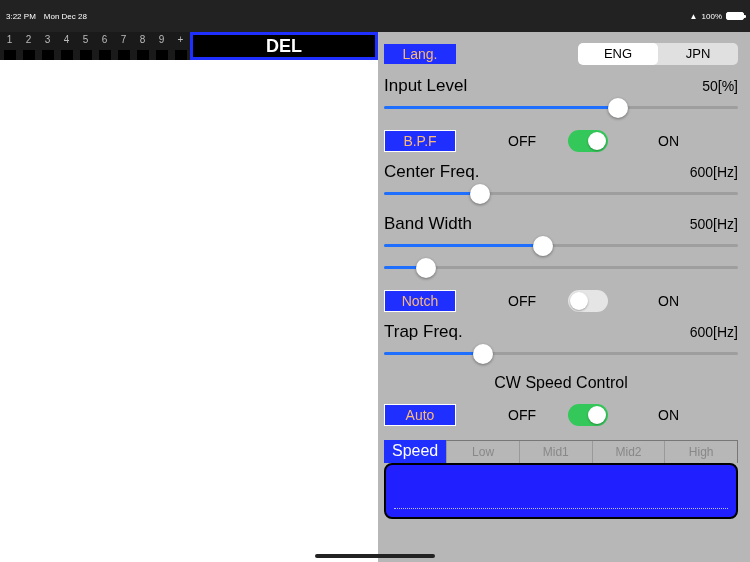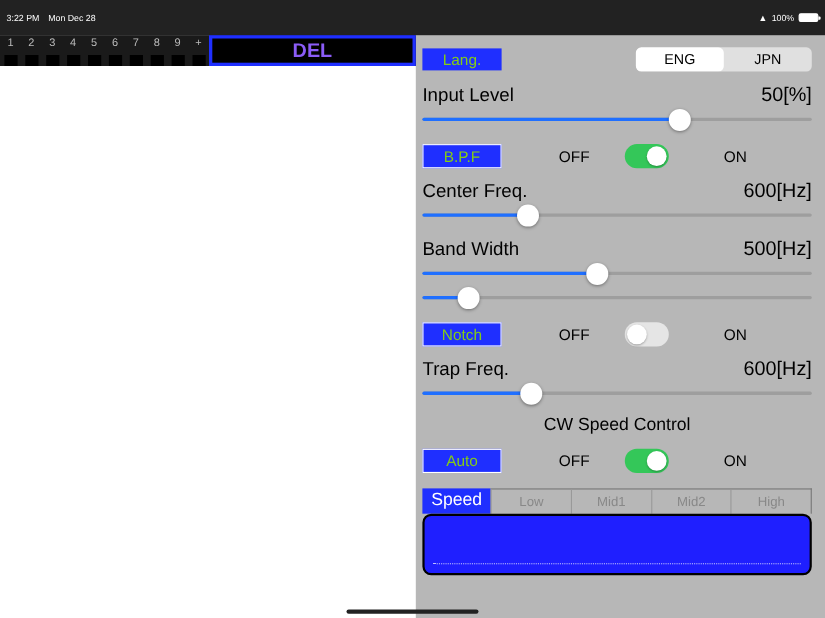--- a/index.html
+++ b/index.html
@@ -13,35 +13,35 @@
 
 .main { display: flex; height: 548px; }
 
 .left-panel { width: 378px; display: flex; flex-direction: column; }
 .top-row { display: flex; height: 28px; }
 .num-strip { flex: 1; background: #1a1a1a; position: relative; }
 .num-row { display: flex; justify-content: space-around; color: #bbb; font-size: 10px; padding-top: 2px; }
 .num-row span { width: 18px; text-align: center; }
 .dot-row { display: flex; justify-content: space-around; position: absolute; bottom: 0; width: 100%; }
 .dot-row div { width: 12px; height: 10px; background: #000; }
-.del-btn { width: 188px; background: #000; border: 3px solid #1f2fff; color: #8b5cf6; font-size: 18px; font-weight: bold; display: flex; align-items: center; justify-content: center; }
+.del-btn { width: 188px; background: #000; border: 3px solid #1f2fff; color: #ffffff; font-size: 18px; font-weight: bold; display: flex; align-items: center; justify-content: center; }
 .white-area { flex: 1; background: #fff; }
 
 .right-panel { flex: 1; padding: 6px 12px 6px 6px; }
 
 .row { display: flex; align-items: center; height: 24px; margin-top: 4px; }
-.badge { background: #1f2fff; color: #84cc16; font-size: 14px; padding: 2px 10px; min-width: 72px; text-align: center; display: inline-block; }
+.badge { background: #1f2fff; color: #fdba74; font-size: 14px; padding: 2px 10px; min-width: 72px; text-align: center; display: inline-block; }
 .badge.bordered { border: 1px solid #fff; }
 
 .seg { margin-left: auto; display: flex; background: #e0e0e0; border-radius: 5px; overflow: hidden; }
 .seg div { width: 80px; height: 22px; text-align: center; font-size: 13px; line-height: 22px; }
 .seg .active { background: #fff; border-radius: 5px; }
 
 .param-row { display: flex; justify-content: space-between; align-items: baseline; font-size: 17px; margin-top: 10px; }
-.param-val { font-size: 18px; }
+.param-val { font-size: 14px; }
 
 .slider-wrap { position: relative; height: 20px; margin-top: 2px; }
 .track { position: absolute; top: 8px; height: 3px; background: #9e9e9e; width: 100%; border-radius: 2px; }
 .fill { position: absolute; top: 8px; height: 3px; background: #1f6fff; border-radius: 2px; }
 .thumb { position: absolute; top: 0; width: 20px; height: 20px; background: #fff; border-radius: 50%; box-shadow: 0 1px 3px rgba(0,0,0,0.4); transform: translateX(-50%); }
 
 .toggle-row { display: flex; align-items: center; margin-top: 12px; gap: 0; }
 .toggle-row .badge { margin-right: 52px; }
 .tlabel { font-size: 14px; width: 60px; }
 .switch { width: 40px; height: 22px; border-radius: 11px; background: #e5e5e5; position: relative; margin-right: 50px; }

